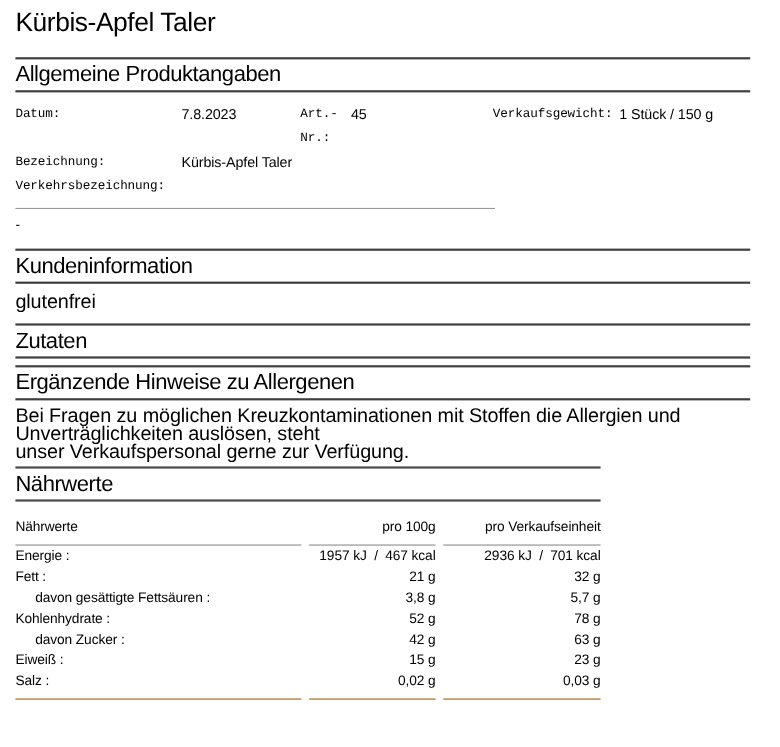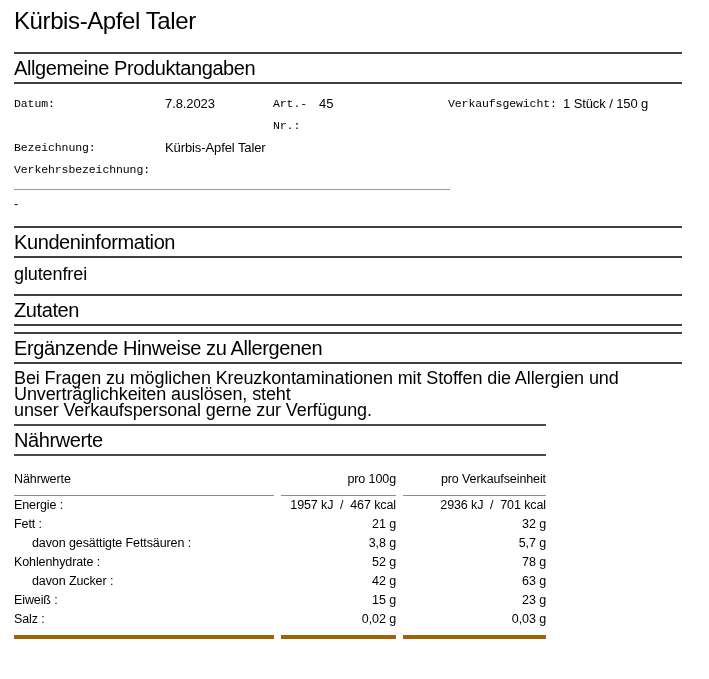--- a/index.html
+++ b/index.html
@@ -50,21 +50,21 @@
     margin-left: -7px; margin-top: 13px;
     font-size: 12.5px; table-layout: fixed;
   }
   table.nutri col.c1 { width: 260px; }
   table.nutri col.c2 { width: 115px; }
   table.nutri col.c3 { width: 143px; }
   table.nutri td { padding: 2.5px 0; vertical-align: bottom; }
   table.nutri thead td { padding-bottom: 9px; border-bottom: 1px solid #8c8c8c; }
   table.nutri .num { text-align: right; white-space: pre; }
   table.nutri td.ind { padding-left: 18px; }
-  table.nutri tr.last td { padding-bottom: 9px; border-bottom: 4px solid #a16207; }
+  table.nutri tr.last td { padding-bottom: 9px; border-bottom: 1px solid #a16207; }
 </style>
 </head>
 <body>
 
 <div class="page">
 
   <h1 class="doc-title">Kürbis-Apfel Taler</h1>
 
   <div class="sec mt16">
     <hr class="rule">

